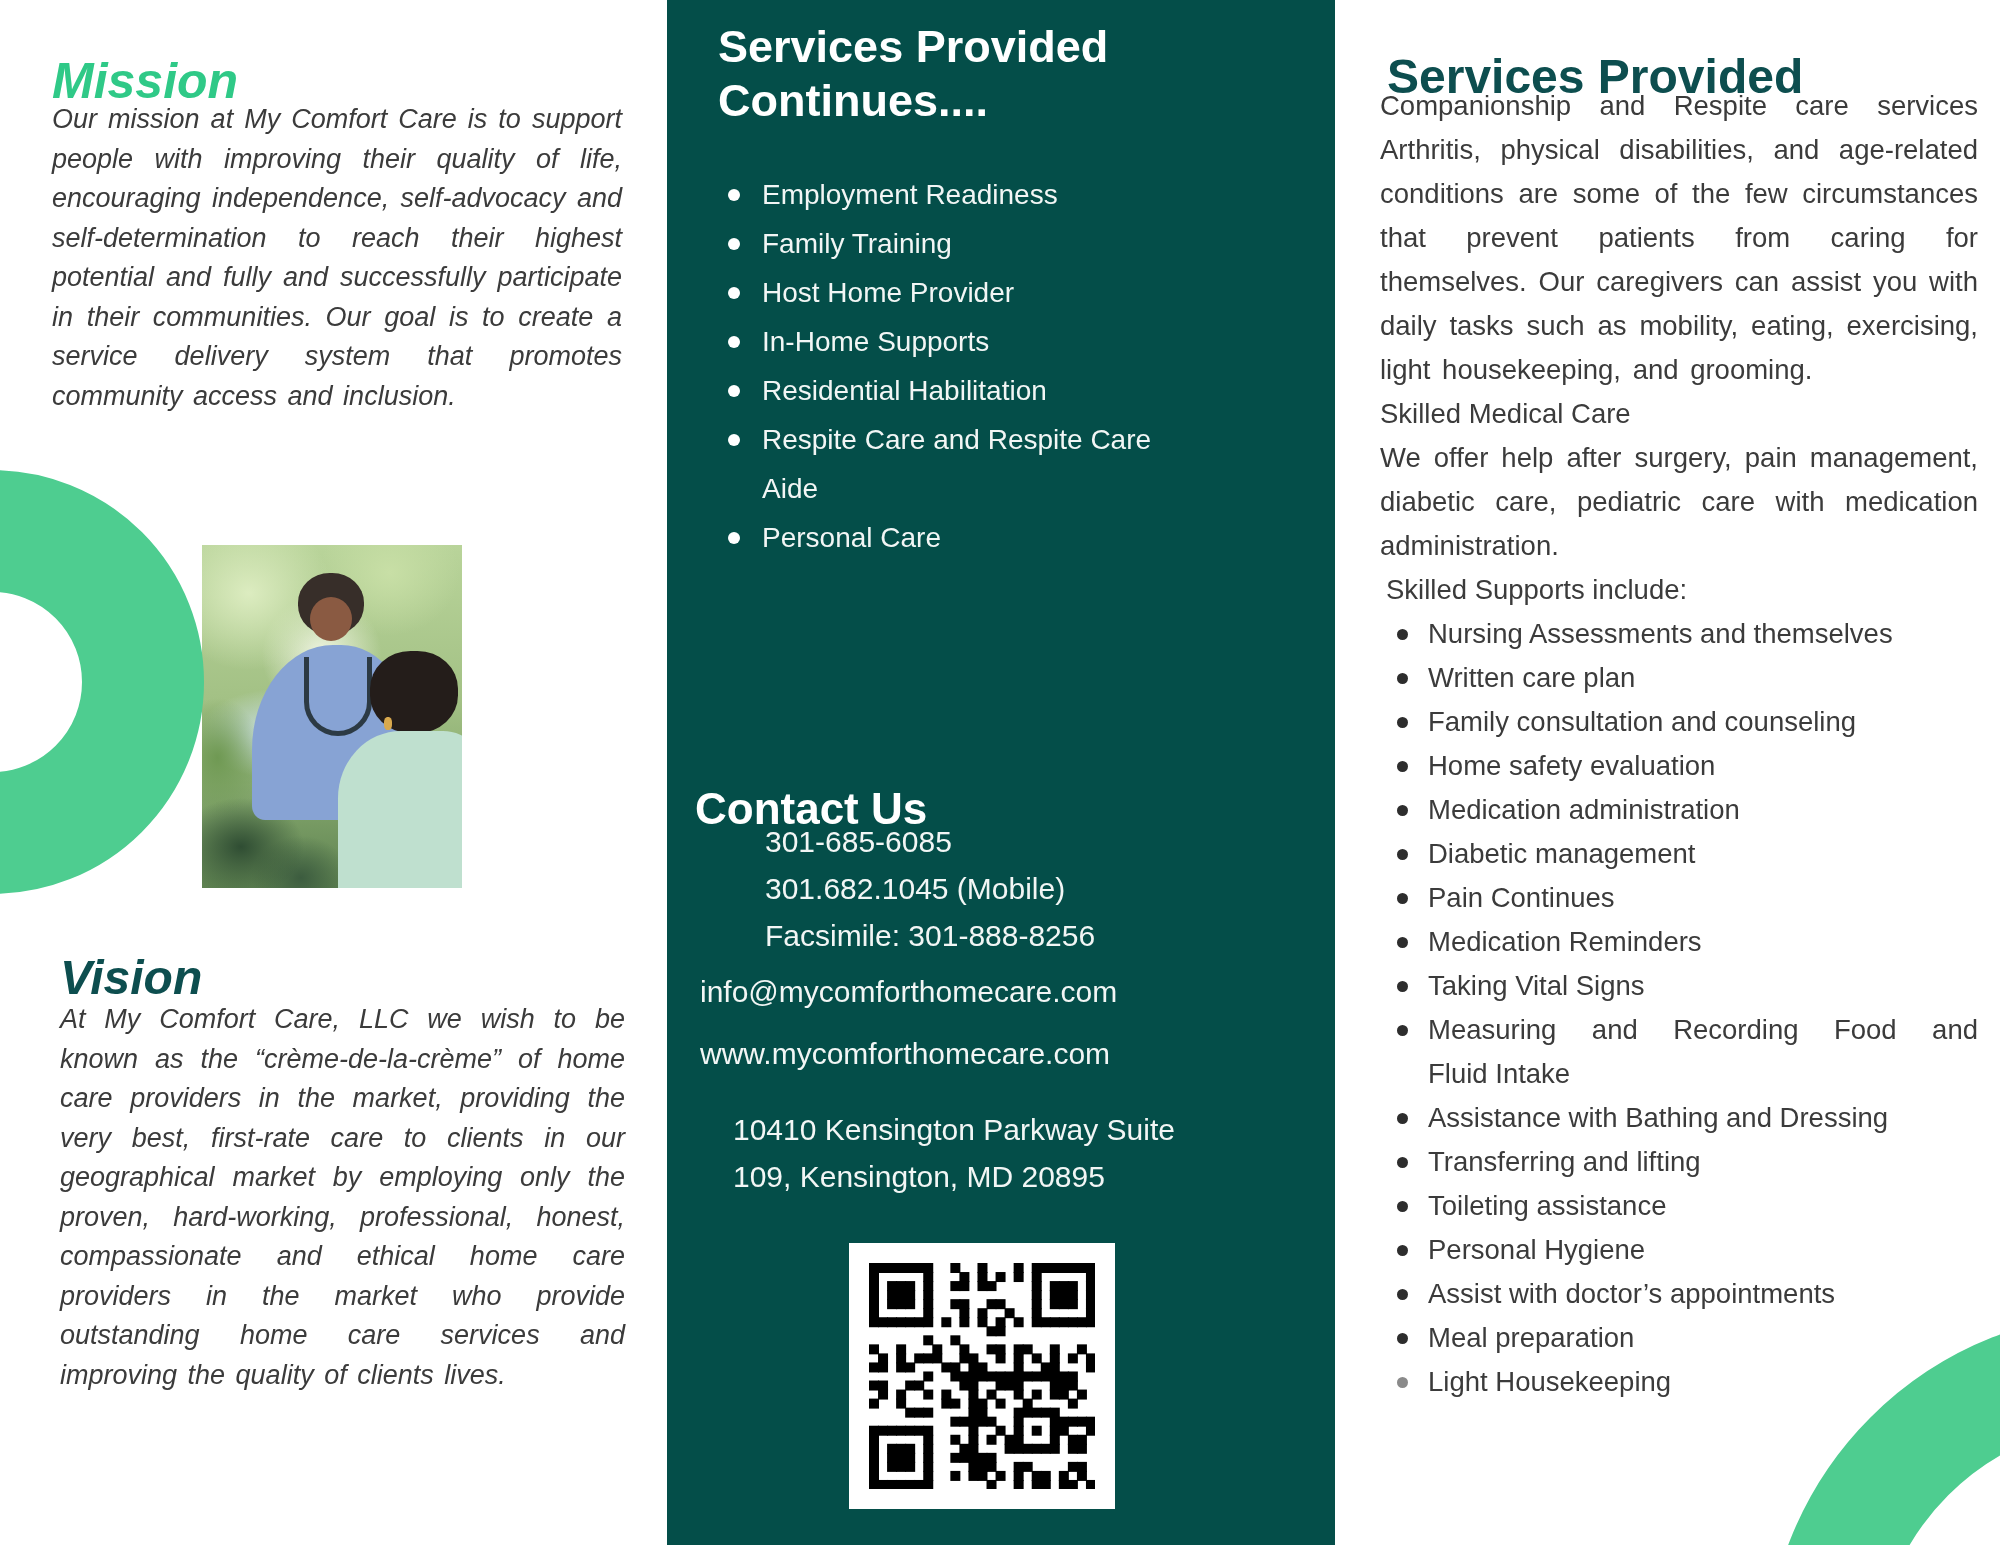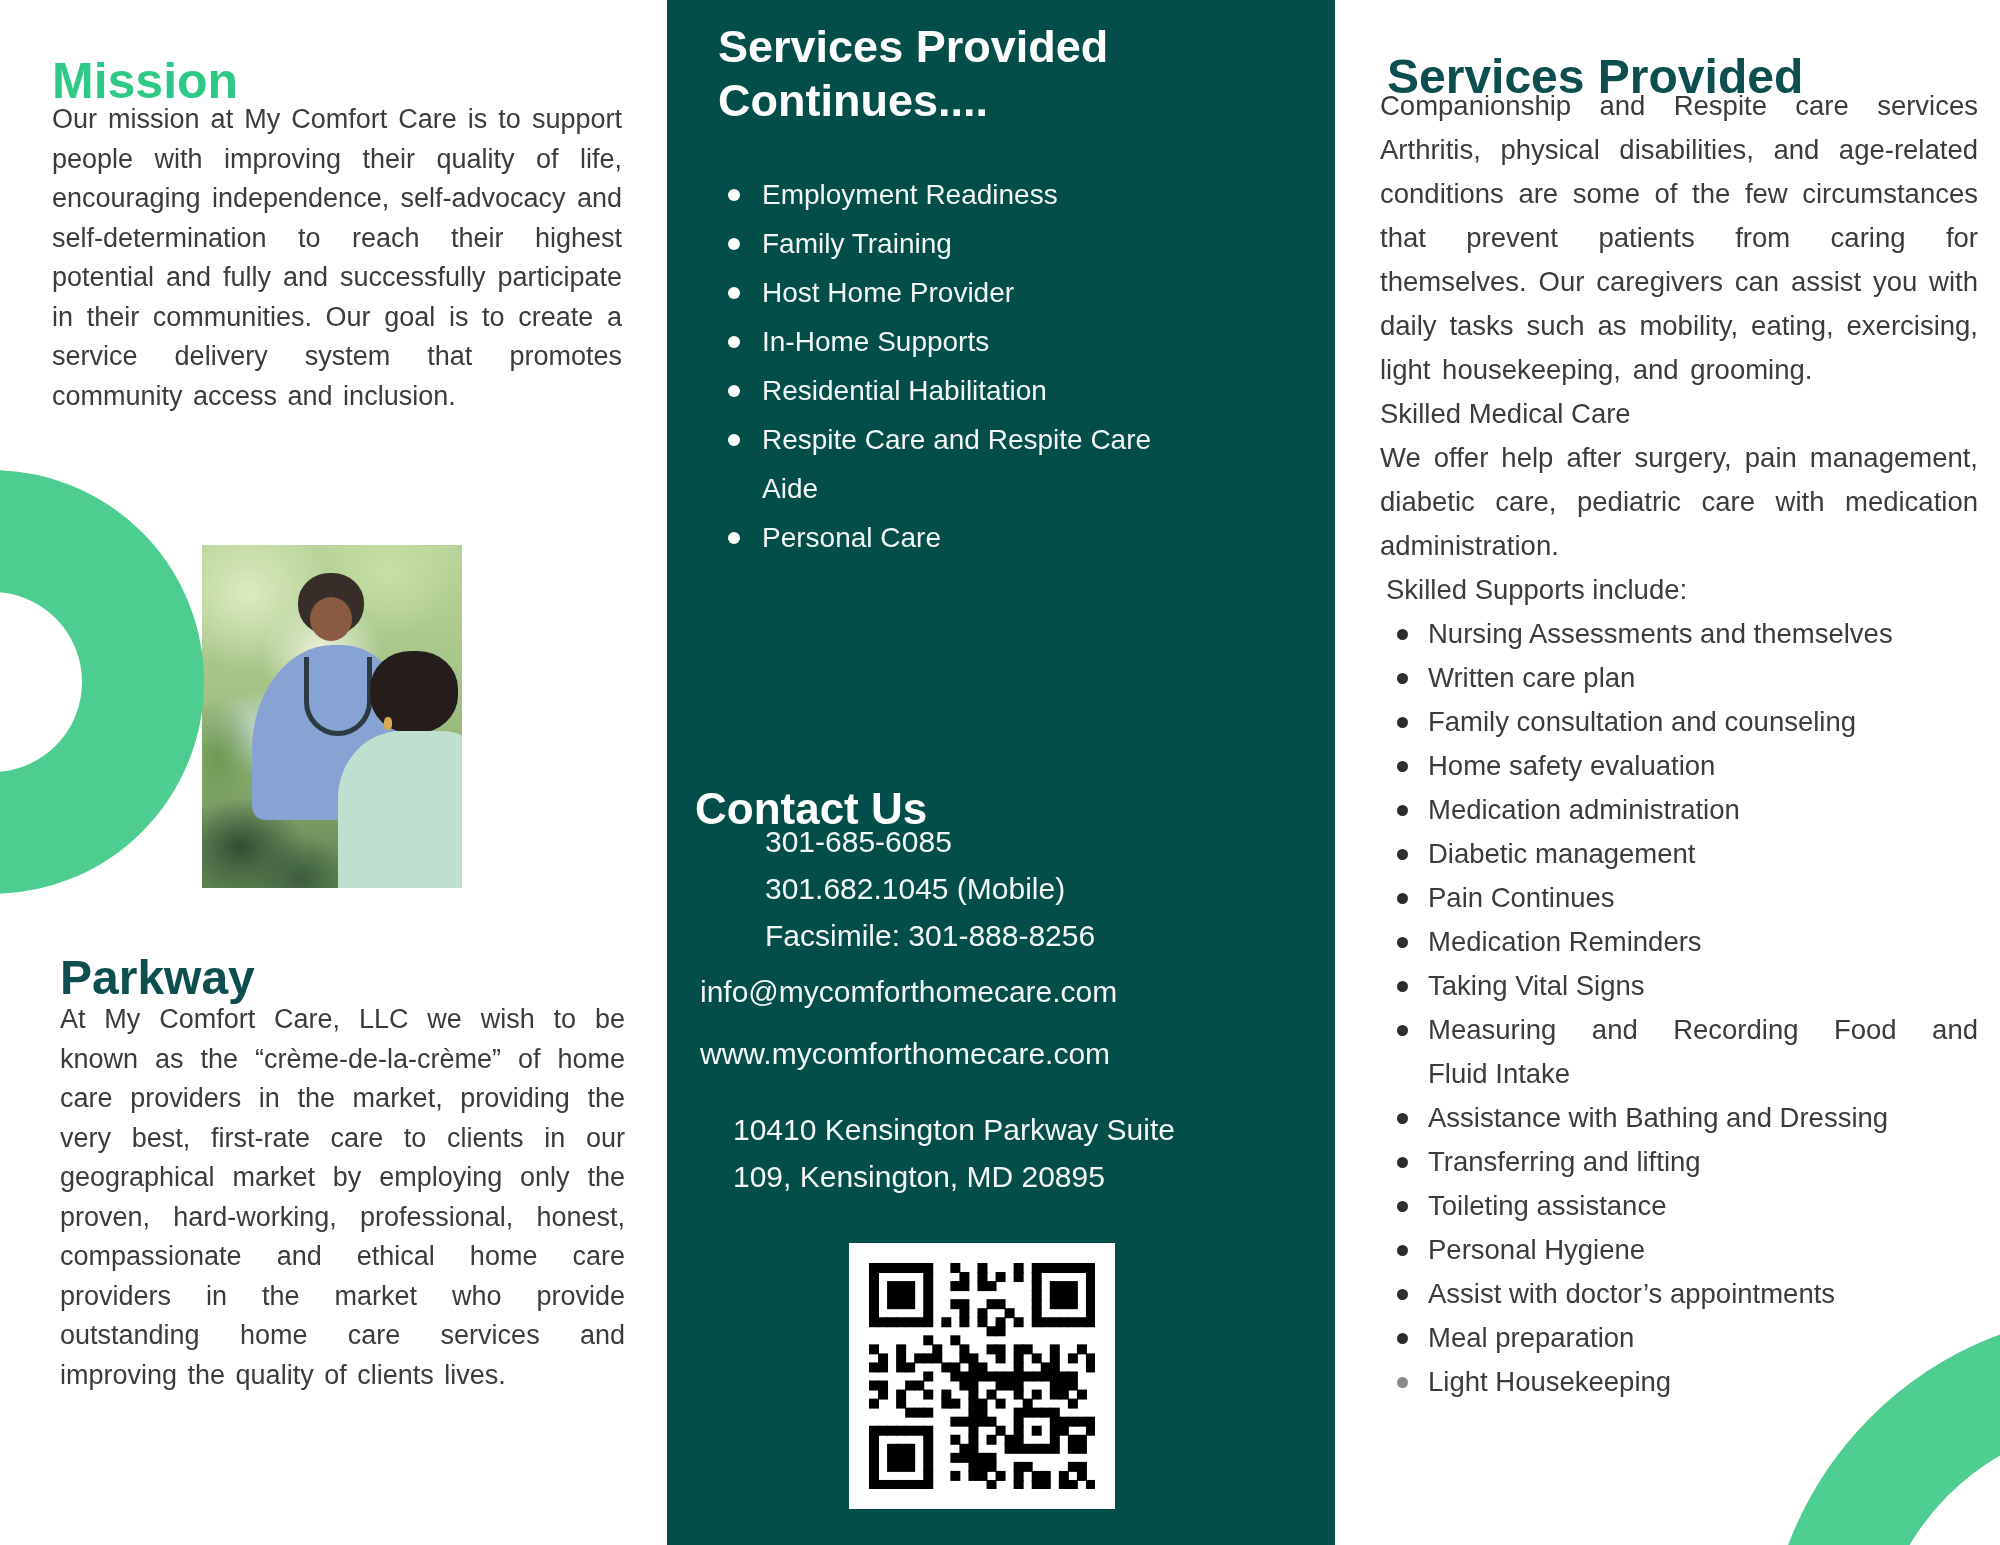--- a/index.html
+++ b/index.html
@@ -1,20 +1,20 @@
 <!DOCTYPE html>
 <html><head>
 <meta charset="utf-8">
 <style>
   html,body{margin:0;padding:0;background:#ffffff;}
   .page{position:relative;width:2000px;height:1545px;background:#ffffff;overflow:hidden;
         font-family:"Liberation Sans", sans-serif;color:#3b3b3b;}
   
   .panel{position:absolute;top:0;height:1545px;}
-  .panel-left{left:0;width:784px;background:#ffffff;}
+  .panel-left{left:0;width:784px;background:#ffffff;font-style:italic;}
   .panel-mid{left:667px;width:668px;background:#044e49;color:#f2f6f5;}
   .panel-right{left:1335px;width:665px;background:#ffffff;}
   
   .mission-title{position:absolute;left:52px;top:18px;font-size:50px;font-weight:bold;
                  color:#2fc987;line-height:58px;}
   .mission-text{position:absolute;left:52px;top:100px;width:570px;font-size:27px;line-height:39.5px;
                 text-align:justify;word-spacing:3px;margin:0;}
   .vision-title{position:absolute;left:60px;top:918px;font-size:48px;font-weight:bold;
                 color:#0d4e4f;line-height:56px;}
   .vision-text{position:absolute;left:60px;top:1000px;width:565px;font-size:27px;line-height:39.5px;
@@ -84,21 +84,21 @@
     <div class="photo">
       <div class="ph-head1"></div>
       <div class="ph-face1"></div>
       <div class="ph-body1"></div>
       <div class="ph-steth"></div>
       <div class="ph-head2"></div>
       <div class="ph-earring"></div>
       <div class="ph-body2"></div>
     </div>
 
-    <h1 class="vision-title">Parkway</h1>
+    <h1 class="vision-title">Vision</h1>
     <p class="vision-text">At My Comfort Care, LLC we wish to be known as the “crème-de-la-crème” of home care providers in the market, providing the very best, first-rate care to clients in our geographical market by employing only the proven, hard-working, professional, honest, compassionate and ethical home care providers in the market who provide outstanding home care services and improving the quality of clients lives.</p>
   </section>
 
   <section class="panel panel-mid">
     <div class="mid-title">
       <div>Services Provided</div>
       <div>Continues....</div>
     </div>
 
     <ul class="mid-list">

